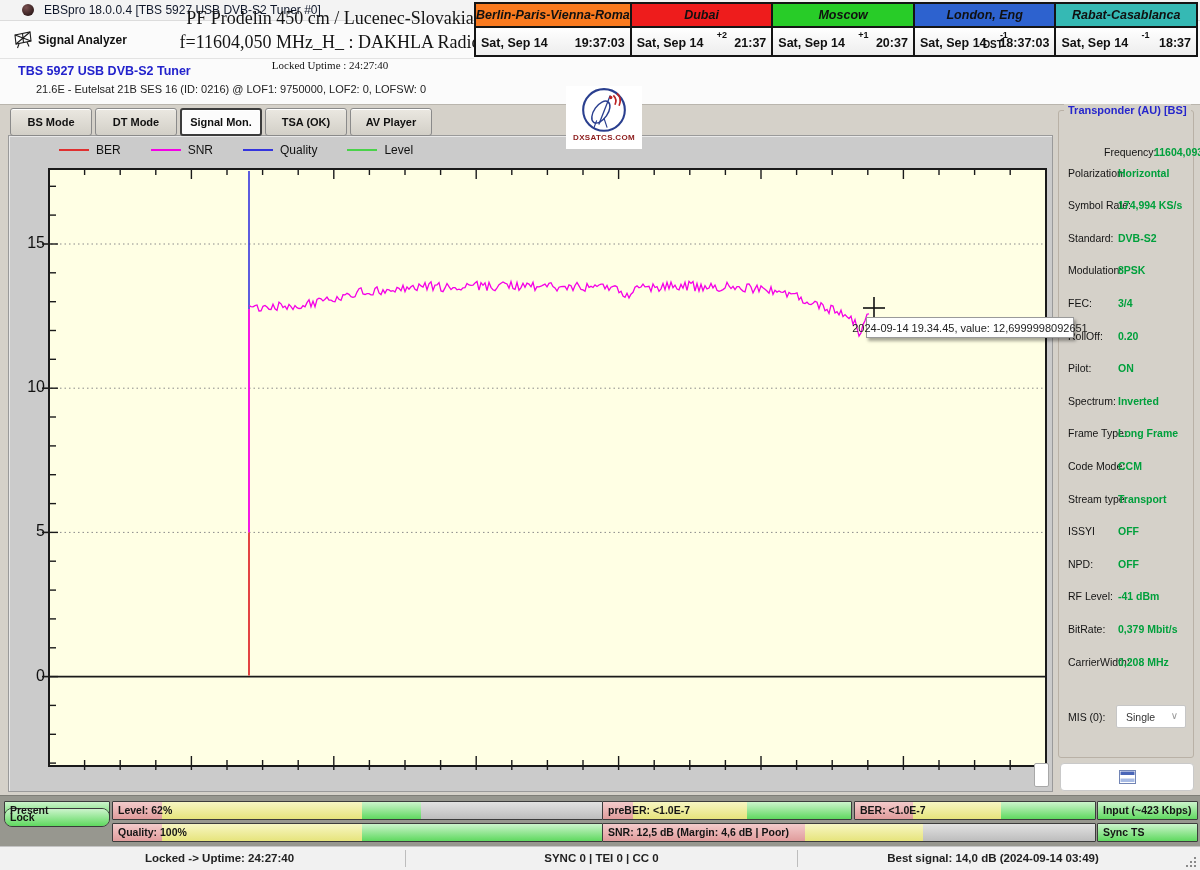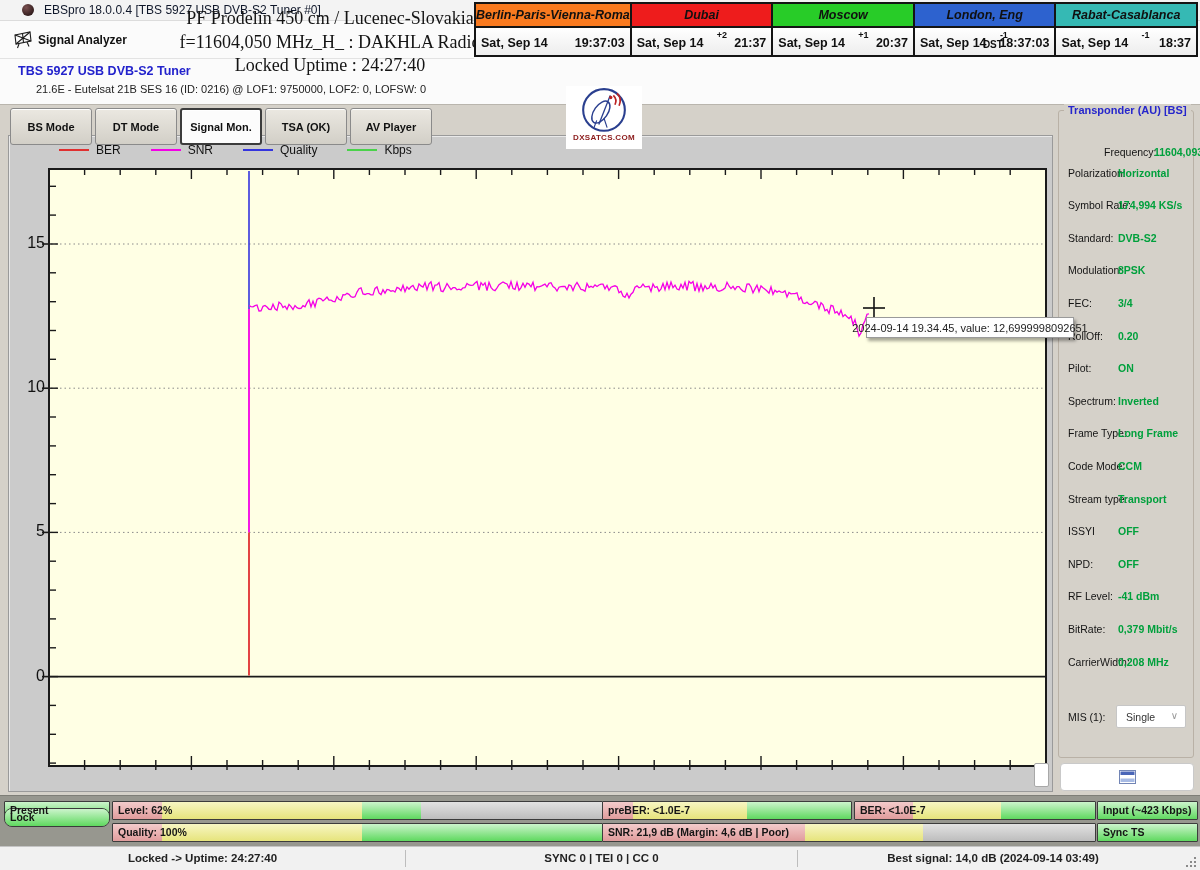--- a/index.html
+++ b/index.html
@@ -18,21 +18,21 @@
   .sa-label{position:absolute;left:38px;top:33px;font-size:12px;font-weight:700;color:#111}
   .sa-ico{position:absolute;left:13px;top:30px;width:20px;height:20px}
   .tuner-name{position:absolute;left:18px;top:64px;font-size:12.5px;font-weight:700;color:#2323cc;white-space:nowrap}
   .tuner-details{position:absolute;left:36px;top:83px;font-size:11px;color:#222;white-space:nowrap}
 
   
   .overlay{position:absolute;left:120px;top:7px;width:420px;text-align:center;z-index:30;
            font-family:"Liberation Serif",serif;color:#141414;pointer-events:none}
   .ov1{font-size:18px;line-height:23px}
   .ov2{font-size:18px;line-height:24px}
-  .ov3{font-size:18px;line-height:22px}
+  .ov3{font-size:11px;line-height:22px}
 
   
   .clocks{position:absolute;left:474px;top:2px;width:724px;height:55px;display:flex;z-index:40;
           border:2px solid #141414;background:#fdfdfd;box-sizing:border-box}
   .clock{flex:1;display:flex;flex-direction:column;border-right:2px solid #141414;box-sizing:border-box}
   .clock:last-child{border-right:none}
   .clock-head{height:22px;display:flex;align-items:center;justify-content:center;
               font-style:italic;font-weight:700;font-size:12.5px;color:#101010;border-bottom:2px solid #141414;white-space:nowrap;overflow:hidden}
   .clock-body{position:relative;flex:1;background:linear-gradient(#ffffff,#ededed);font-weight:700;color:#101010}
   .clock-date{position:absolute;left:5px;top:8px;font-size:12.5px;white-space:nowrap}
@@ -42,21 +42,21 @@
 
   .dish-tr{position:absolute;left:1172px;top:28px;width:24px;height:24px}
 
   
   .logo{position:absolute;left:566px;top:86px;width:76px;height:63px;background:#fff;z-index:25;
         display:flex;flex-direction:column;align-items:center}
   .logo-text{font-size:8px;font-weight:700;color:#8b1a1a;letter-spacing:.3px;margin-top:-3px}
 
   
   .tabs{position:absolute;left:10px;top:108px;display:flex;gap:3px;z-index:5}
-  .tab{width:82px;height:37px;display:flex;align-items:center;justify-content:center;font-size:11px;font-weight:700;
+  .tab{width:82px;height:28px;display:flex;align-items:center;justify-content:center;font-size:11px;font-weight:700;
        color:#111;background:linear-gradient(#ebe8e1,#d2cfc7);border:1px solid #8a8a8a;border-radius:3px;
        box-shadow:inset 0 1px 0 #fff;box-sizing:border-box;cursor:default}
   .tab.active{background:#fcfcfc;border:2px solid #3c3c3c}
 
   
   .chartbox{position:absolute;left:8px;top:135px;width:1045px;height:657px;background:#cbcbcb;
             border:1px solid #9a9a9a;box-shadow:inset 1px 1px 0 #e9e9e9;box-sizing:border-box}
   .legend{position:absolute;left:50px;top:7px;display:flex;align-items:center;font-size:12px;color:#111}
   .leg-line{display:inline-block;width:30px;height:2px;margin-right:7px}
   .leg-label{margin-right:30px}
@@ -201,21 +201,21 @@
 
 <div class="chartbox">
   <div class="legend" id="legend">
       <div class="leg-line" style="background: rgb(224, 48, 48);"></div>
       <div class="leg-label">BER</div>
       <div class="leg-line" style="background: rgb(244, 0, 230);"></div>
       <div class="leg-label">SNR</div>
       <div class="leg-line" style="background: rgb(52, 52, 222);"></div>
       <div class="leg-label">Quality</div>
       <div class="leg-line" style="background: rgb(74, 210, 74);"></div>
-      <div class="leg-label">Kbps</div>
+      <div class="leg-label">Level</div>
     </div>
   <div id="ylabels" style="position: absolute; left: 0px; top: 0px;">
       <div class="ylab" style="left: 8px; top: 530.594px;">0</div>
       <div class="ylab" style="left: 8px; top: 386.391px;">5</div>
       <div class="ylab" style="left: 8px; top: 242.188px;">10</div>
       <div class="ylab" style="left: 8px; top: 97.9855px;">15</div>
     </div>
   <svg id="plot" viewBox="0 0 997 597">
       <rect x="0" y="0" width="997" height="597" fill="#ffffe4"></rect>
       <line x1="2" x2="995" y1="363.4" y2="363.4" stroke="#8a8a8a" stroke-width="1" stroke-dasharray="1.5,3"></line>
@@ -379,21 +379,21 @@
     </div>
     <div class="tp-row" style="top: 513px;">
       <div class="tp-lab">BitRate:</div>
       <div class="tp-val">0,379 Mbit/s</div>
     </div>
     <div class="tp-row" style="top: 545.6px;">
       <div class="tp-lab">CarrierWidth:</div>
       <div class="tp-val">0,208 MHz</div>
     </div>
     <div class="tp-row" style="top: 601px;">
-      <div class="tp-lab">MIS (1):</div>
+      <div class="tp-lab">MIS (0):</div>
       <div class="mis-select">Single<div class="mis-chev">∨</div></div>
     </div>
   </div>
 <div class="list-btn">
   <svg width="17" height="14" viewBox="0 0 17 14">
     <rect x="0.5" y="0.5" width="16" height="13" fill="#fff" stroke="#7285b5"></rect>
     <rect x="1.5" y="1.5" width="14" height="3.5" fill="#4a66b8"></rect>
     <rect x="1.5" y="8.5" width="14" height="3.5" fill="#a8bbe4"></rect>
   </svg>
 </div>
@@ -433,28 +433,28 @@
     <div class="sbar" style="left: 112px; top: 27px; width: 489px;">
       <div class="zone" style="width: 10%; background: linear-gradient(rgb(243, 203, 203), rgb(224, 156, 156));"></div>
       <div class="zone" style="width: 41%; background: linear-gradient(rgb(247, 246, 195), rgb(230, 228, 124));"></div>
       <div class="zone" style="width: 49%; background: linear-gradient(rgb(204, 244, 204), rgb(95, 217, 95));"></div>
       <div class="sbar-label">Quality: 100%</div>
     </div>
     <div class="sbar" style="left: 602px; top: 27px; width: 492px;">
       <div class="zone" style="width: 41%; background: linear-gradient(rgb(243, 203, 203), rgb(224, 156, 156));"></div>
       <div class="zone" style="width: 24%; background: linear-gradient(rgb(247, 246, 195), rgb(230, 228, 124));"></div>
       <div class="zone" style="width: 35%; background: linear-gradient(rgb(226, 226, 226), rgb(189, 189, 189));"></div>
-      <div class="sbar-label">SNR: 21,9 dB (Margin: 4,6 dB | Poor)</div>
+      <div class="sbar-label">SNR: 12,5 dB (Margin: 4,6 dB | Poor)</div>
     </div>
     <div class="sbar" style="left: 1097px; top: 27px; width: 99px;">
       <div class="zone" style="width: 100%; background: linear-gradient(rgb(204, 244, 204), rgb(95, 217, 95));"></div>
       <div class="sbar-label">Sync TS</div>
     </div>
   </div>
 
 <div class="statusbar">
-  <div class="sb-cell" style="left:0;width:405px">Locked -&gt; Uptime: 24:27:40</div>
+  <div class="sb-cell" style="left:17px;width:405px">Locked -&gt; Uptime: 24:27:40</div>
   <div class="sb-div" style="left:405px"></div>
   <div class="sb-cell" style="left:406px;width:391px">SYNC 0 | TEI 0 | CC 0</div>
   <div class="sb-div" style="left:797px"></div>
   <div class="sb-cell" style="left:798px;width:390px">Best signal: 14,0 dB (2024-09-14 03:49)</div>
   <div class="grip"></div>
 </div>
 
 </body></html>

